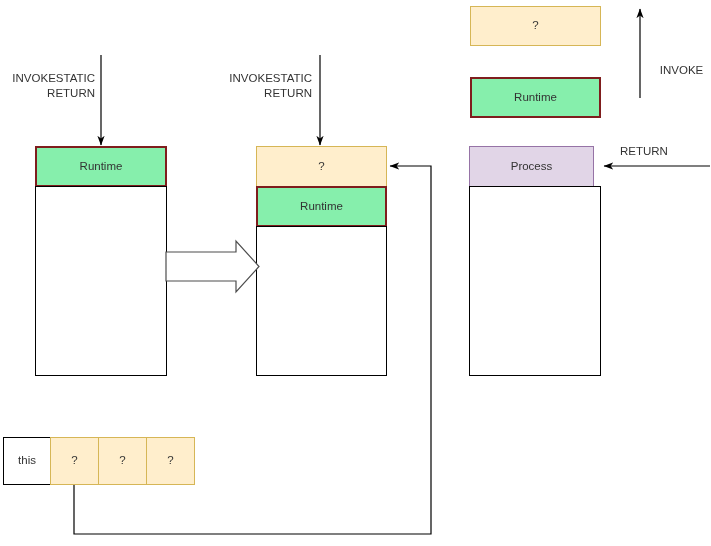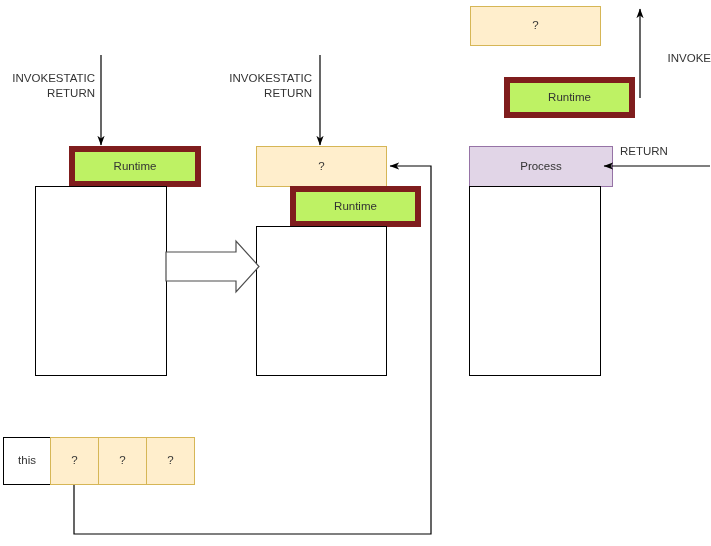--- a/index.html
+++ b/index.html
@@ -29,23 +29,22 @@
     font-size: 11.5px;
     color: #333333;
     line-height: 1.2;
     white-space: nowrap;
   }
   .fill-yellow {
     background: #ffeecc;
     border: 1px solid #d6b656;
   }
   .fill-red {
-    background: #bef264;
-    border: 6px solid #7f1d1d;
-    margin-left: 34px;
+    background: #86efac;
+    border: 2px solid #7f1d1d;
   }
   .fill-purple {
     background: #e1d5e7;
     border: 1px solid #9673a6;
   }
   .fill-white {
     background: #ffffff;
     border: 1px solid #000000;
   }
   .edge-label {
@@ -87,21 +86,21 @@
   <div class="box fill-yellow" style="left:256px; top:146px; width:131px; height:41px;">
     <span>?</span>
   </div>
   <div class="box fill-red" style="left:256px; top:186px; width:131px; height:41px;">
     <span>Runtime</span>
   </div>
   <div class="box fill-white" style="left:256px; top:226px; width:131px; height:150px;">
     <span></span>
   </div>
 
-  <div class="box fill-purple" style="left:469px; top:146px; width:144px; height:41px;">
+  <div class="box fill-purple" style="left:469px; top:146px; width:125px; height:41px;">
     <span>Process</span>
   </div>
   <div class="box fill-white" style="left:469px; top:186px; width:132px; height:190px;">
     <span></span>
   </div>
 
   <div class="box fill-white" style="left:3px; top:437px; width:48px; height:48px;">
     <span>this</span>
   </div>
   <div class="box fill-yellow" style="left:50px; top:437px; width:49px; height:48px;">
@@ -113,21 +112,21 @@
   <div class="box fill-yellow" style="left:146px; top:437px; width:49px; height:48px;">
     <span>?</span>
   </div>
 
   <div class="edge-label" style="left:0px; top:71px; width:95px;">INVOKESTATIC
 RETURN</div>
 
   <div class="edge-label" style="left:217px; top:71px; width:95px;">INVOKESTATIC
 RETURN</div>
 
-  <div class="edge-label" style="left:652px; top:51px; width:59px; text-align:right;">INVOKE</div>
+  <div class="edge-label" style="left:652px; top:63px; width:59px; text-align:center;">INVOKE</div>
 
   <div class="edge-label" style="left:620px; top:144px; width:62px; text-align:left;">RETURN</div>
 
   <svg class="overlay" viewBox="0 0 711 546" xmlns="http://www.w3.org/2000/svg">
     <defs>
       <marker id="arrowhead" markerWidth="10" markerHeight="8" refX="9.2" refY="4" orient="auto" markerUnits="userSpaceOnUse">
         <path d="M0,0.4 L9.6,4 L0,7.6 L2.6,4 Z" fill="#000000"></path>
       </marker>
     </defs>
 

